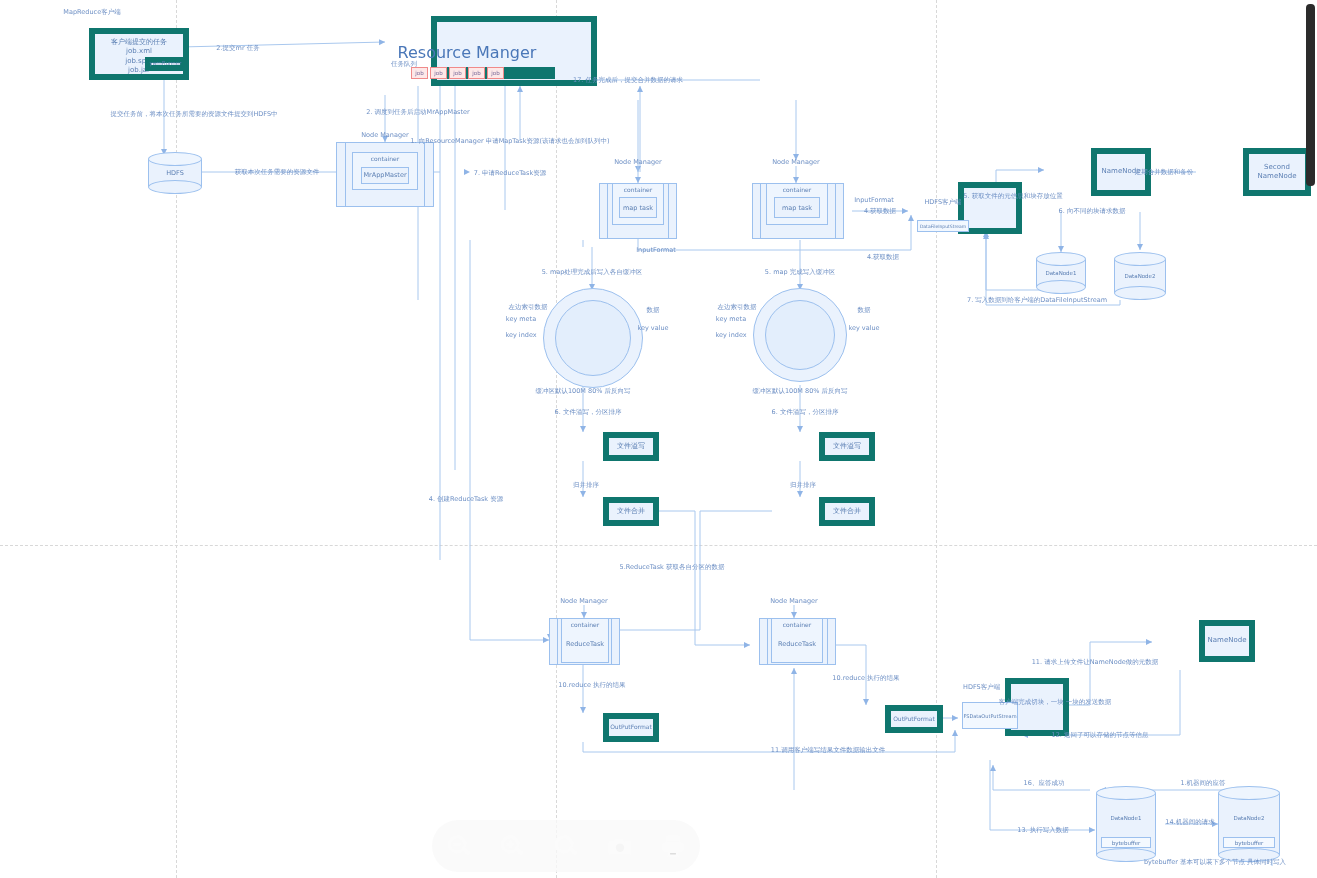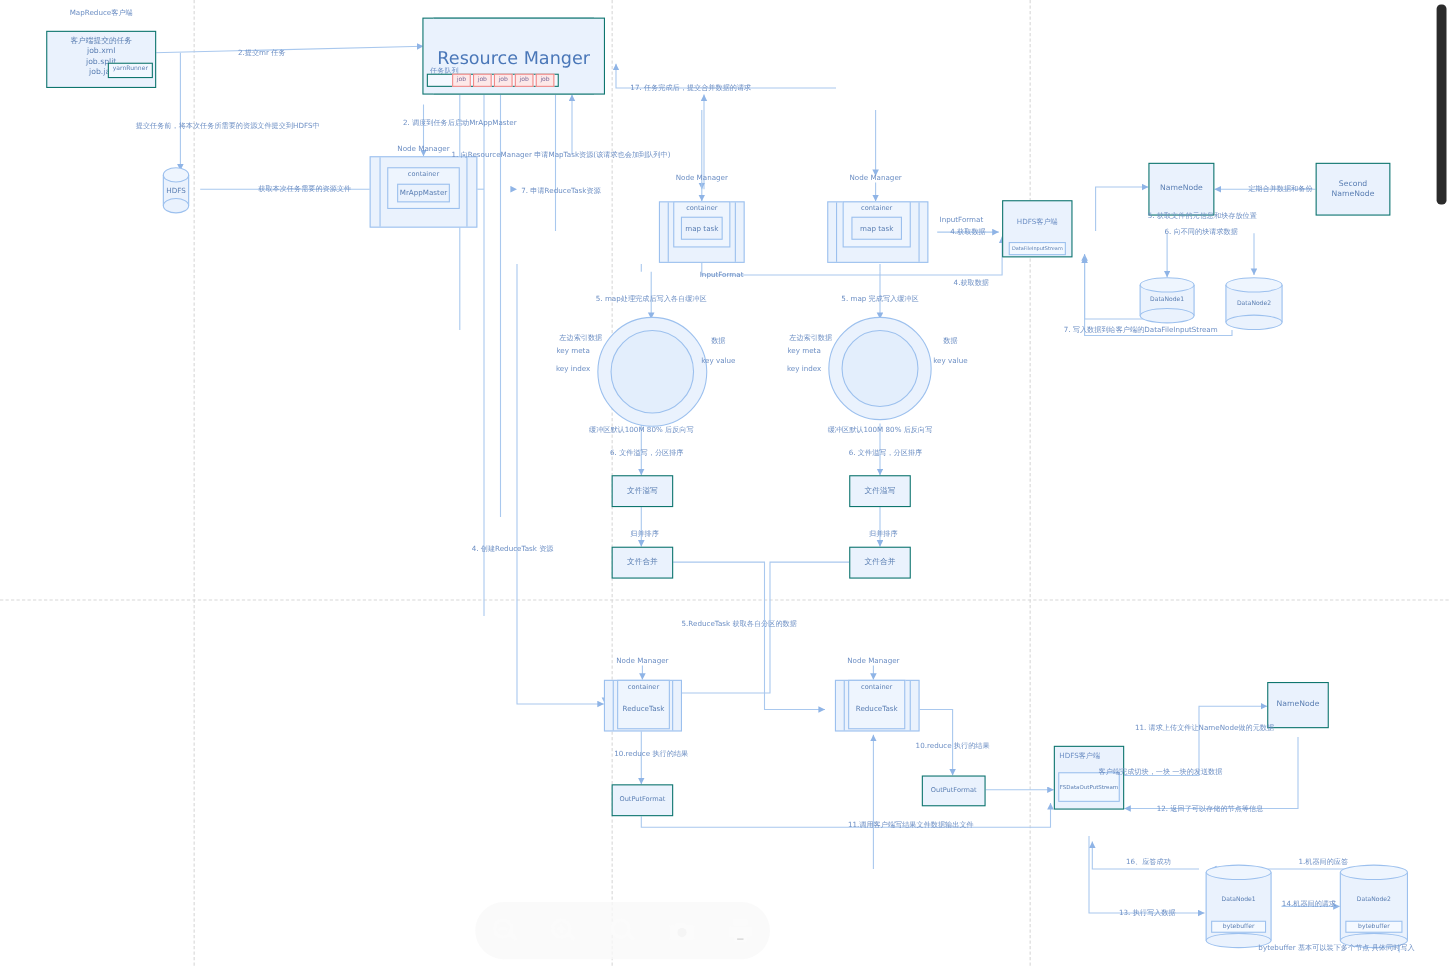--- a/index.html
+++ b/index.html
@@ -1,20 +1,20 @@
 <!DOCTYPE html>
 <html><head>
 <meta charset="utf-8">
 <style>
   html,body{margin:0;padding:0;background:#ffffff;}
   body{width:1317px;height:878px;position:relative;overflow:hidden;
        font-family:"DejaVu Sans","Liberation Sans",sans-serif;color:#4a6fa5;}
   #canvas{position:absolute;left:0;top:0;width:1317px;height:878px;}
   svg.layer{position:absolute;left:0;top:0;width:1317px;height:878px;pointer-events:none;}
-  .node{position:absolute;box-sizing:border-box;border:1px solid #0f766e;background:#eaf2fd;}
+  .node{position:absolute;box-sizing:border-box;border:6px solid #0f766e;background:#eaf2fd;margin-left:47px;}
   .node .inner{width:100%;height:100%;display:flex;align-items:center;justify-content:center;
        text-align:center;font-size:7px;color:#5b7fb3;line-height:1.35;}
   .lbl{position:absolute;font-size:6.5px;color:#6d8fc4;white-space:nowrap;line-height:1.3;}
   .lbl.c{transform:translateX(-50%);text-align:center;}
   .title-big{font-size:16px;color:#4a77b8;}
   .jobchip{position:absolute;box-sizing:border-box;border:1px solid #f08a8a;background:#fde8e8;
        font-size:5.5px;color:#7b6a9a;display:flex;align-items:center;justify-content:center;}
   .cyl{position:absolute;}
   .cyl .body{position:absolute;left:0;right:0;top:7px;bottom:7px;background:#eaf2fd;
        border-left:1px solid #9cc0ee;border-right:1px solid #9cc0ee;}
@@ -164,21 +164,21 @@
   <div class="node" style="left:394px;top:16px;width:146px;height:70px;border-left:none;border-right:none"></div>
   <div class="lbl c title-big" style="left:467px;top:43px">Resource Manger</div>
   <div class="lbl c" style="left:404px;top:60px">任务队列</div>
   <div class="node" style="left:388px;top:67px;width:120px;height:12px;background:#f4f9ff"></div>
   <div class="jobchip" style="left:411px;top:67px;width:17px;height:12px">job</div>
   <div class="jobchip" style="left:430px;top:67px;width:17px;height:12px">job</div>
   <div class="jobchip" style="left:449px;top:67px;width:17px;height:12px">job</div>
   <div class="jobchip" style="left:468px;top:67px;width:17px;height:12px">job</div>
   <div class="jobchip" style="left:487px;top:67px;width:17px;height:12px">job</div>
 
-  <div class="cyl" style="left:148px;top:152px;width:24px;height:42px">
+  <div class="cyl" style="left:148px;top:152px;width:54px;height:42px">
     <div class="body"></div>
       <div class="bot"></div>
       <div class="top"></div>
     <div class="cap">HDFS</div>
   </div>
 
   <div class="lbl c" style="left:385px;top:131px">Node Manager</div>
   <div class="nm-outer" style="left:336px;top:142px;width:98px;height:65px">
     <div class="bar" style="left:8px"></div>
       <div class="bar" style="right:8px"></div>
@@ -322,27 +322,27 @@
   <div class="lbl c" style="left:800px;top:268px">5. map 完成写入缓冲区</div>
   <div class="lbl c" style="left:588px;top:408px">6. 文件溢写，分区排序</div>
   <div class="lbl c" style="left:805px;top:408px">6. 文件溢写，分区排序</div>
   <div class="lbl c" style="left:510px;top:169px">7. 申请ReduceTask资源</div>
   <div class="lbl c" style="left:466px;top:495px">4. 创建ReduceTask 资源</div>
   <div class="lbl c" style="left:672px;top:563px">5.ReduceTask 获取各自分区的数据</div>
   <div class="lbl c" style="left:592px;top:681px">10.reduce 执行的结果</div>
   <div class="lbl c" style="left:866px;top:674px">10.reduce 执行的结果</div>
   <div class="lbl c" style="left:828px;top:746px">11.调用客户端写结果文件数据输出文件</div>
   <div class="lbl c" style="left:628px;top:76px">17. 任务完成后，提交合并数据的请求</div>
-  <div class="lbl c" style="left:207px;top:110px">提交任务前，将本次任务所需要的资源文件提交到HDFS中</div>
+  <div class="lbl c" style="left:194px;top:110px">提交任务前，将本次任务所需要的资源文件提交到HDFS中</div>
   <div class="lbl c" style="left:277px;top:168px">获取本次任务需要的资源文件</div>
   <div class="lbl c" style="left:586px;top:481px">归并排序</div>
   <div class="lbl c" style="left:803px;top:481px">归并排序</div>
   <div class="lbl c" style="left:656px;top:246px">InputFormat</div>
   <div class="lbl c" style="left:874px;top:196px">InputFormat</div>
-  <div class="lbl c" style="left:1093px;top:192px">5. 获取文件的元信息和块存放位置</div>
+  <div class="lbl c" style="left:1013px;top:192px">5. 获取文件的元信息和块存放位置</div>
   <div class="lbl c" style="left:1092px;top:207px">6. 向不同的块请求数据</div>
   <div class="lbl c" style="left:1037px;top:296px">7. 写入数据到给客户端的DataFileInputStream</div>
   <div class="lbl c" style="left:1164px;top:168px">定期合并数据和备份</div>
   <div class="lbl c" style="left:1095px;top:658px">11. 请求上传文件让NameNode做的元数据</div>
   <div class="lbl c" style="left:1100px;top:731px">12. 返回了可以存储的节点等信息</div>
   <div class="lbl c" style="left:1055px;top:698px">客户端完成切块，一块 一块的发送数据</div>
   <div class="lbl c" style="left:1043px;top:826px">13. 执行写入数据</div>
   <div class="lbl c" style="left:1190px;top:818px">14.机器间的请求</div>
   <div class="lbl c" style="left:1203px;top:779px">1.机器间的应答</div>
   <div class="lbl c" style="left:1044px;top:779px">16、应答成功</div>

